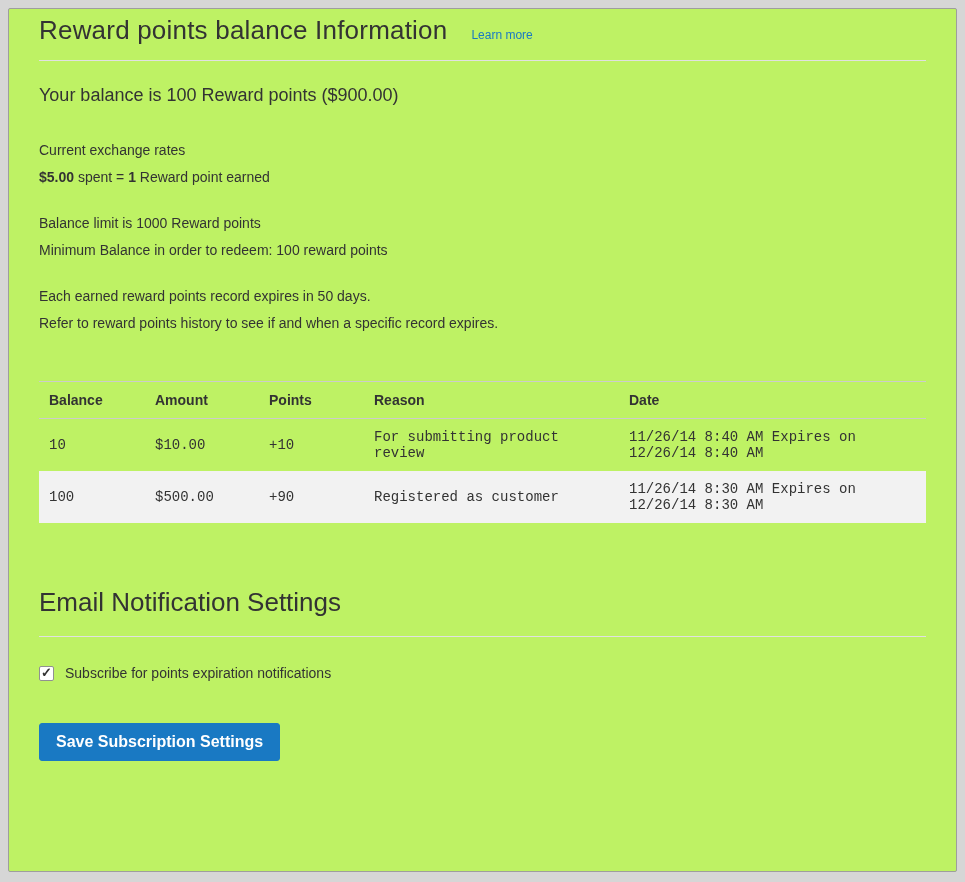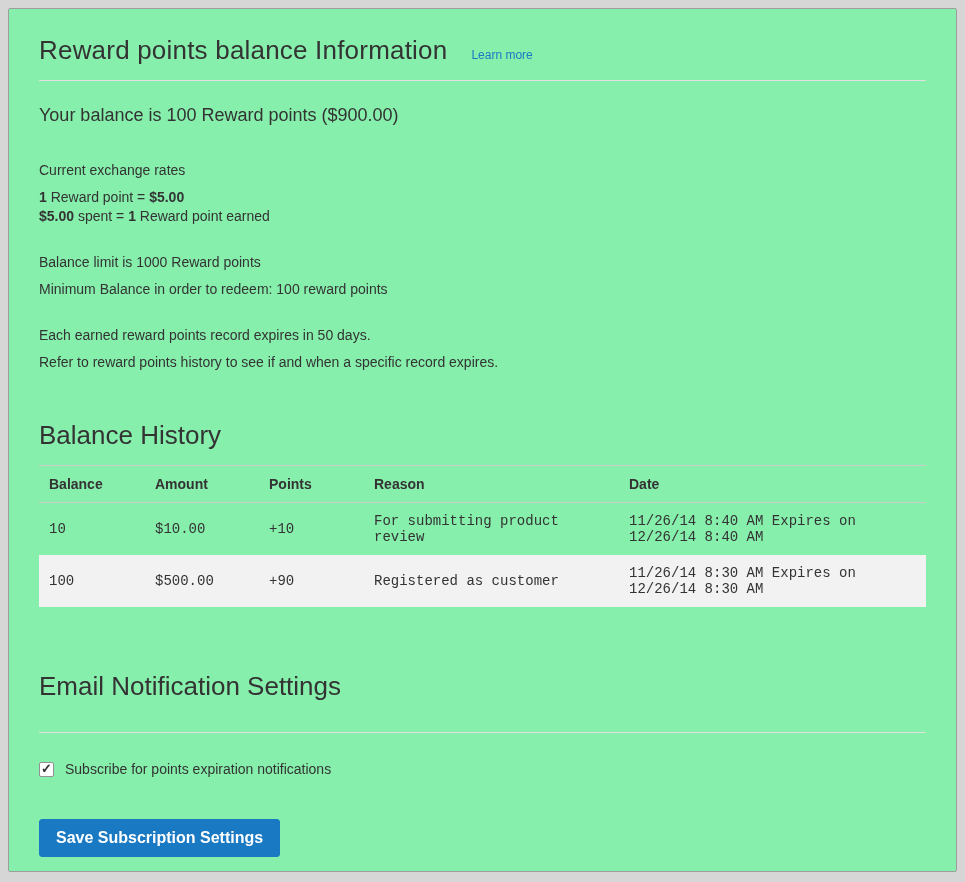--- a/index.html
+++ b/index.html
@@ -4,26 +4,26 @@
 <style>
   * { box-sizing: border-box; margin: 0; padding: 0; }
   html, body { width: 965px; height: 882px; }
   body {
     background: #d6d6d6;
     font-family: "Liberation Sans", "DejaVu Sans", sans-serif;
     color: #333;
     padding: 8px;
   }
   .card {
-    background: #86efac;
+    background: #bef264;
     border: 1px solid #9e9e9e;
     border-radius: 2px;
     width: 100%;
     height: 864px;
-    padding: 26px 30px 30px 30px;
+    padding: 6px 30px 30px 30px;
     overflow: hidden;
   }
 
   
   .title-row {
     display: flex;
     align-items: baseline;
     gap: 24px;
     padding-bottom: 14px;
     border-bottom: 1px solid #e1e1e1;
@@ -92,21 +92,21 @@
   .col-points  { width: 105px; }
   .col-reason  { width: 255px; }
   .col-date    { width: auto; }
 
   
   .email-heading-row {
     padding-bottom: 14px;
     border-bottom: 1px solid #e1e1e1;
     margin-bottom: 28px;
   }
-  .email-heading-row .section-heading { margin-bottom: 16px; }
+  .email-heading-row .section-heading { margin-bottom: 4px; }
   .checkbox-row {
     display: flex;
     align-items: center;
     gap: 11px;
     margin-bottom: 28px;
     font-size: 14px;
   }
   .checkbox-row.last { margin-bottom: 42px; }
   input[type="checkbox"].cb {
     appearance: none;
@@ -156,38 +156,36 @@
     <h1 class="page-title">Reward points balance Information</h1>
     <a class="learn-more">Learn more</a>
   </div>
 
   
   <div class="balance-summary">Your balance is 100 Reward points ($900.00)</div>
 
   
   <div class="block">
     <div class="info-heading">Current exchange rates</div>
-    <div class="info-line"><strong>1</strong><span> Reward point = </span><strong>$5.00</strong></div>
     <div class="info-line"><strong>$5.00</strong><span> spent = </span><strong>1</strong><span> Reward point earned</span></div>
   </div>
 
   
   <div class="block">
     <div class="info-heading">Balance limit is 1000 Reward points</div>
     <div class="info-line">Minimum Balance in order to redeem: 100 reward points</div>
   </div>
 
   
   <div class="block-last">
     <div class="info-heading">Each earned reward points record expires in 50 days.</div>
     <div class="info-line">Refer to reward points history to see if and when a specific record expires.</div>
   </div>
 
   
-  <h2 class="section-heading">Balance History</h2>
   <table class="history">
     <thead>
       <tr>
         <th class="col-balance">Balance</th>
         <th class="col-amount">Amount</th>
         <th class="col-points">Points</th>
         <th class="col-reason">Reason</th>
         <th class="col-date">Date</th>
       </tr>
     </thead>

